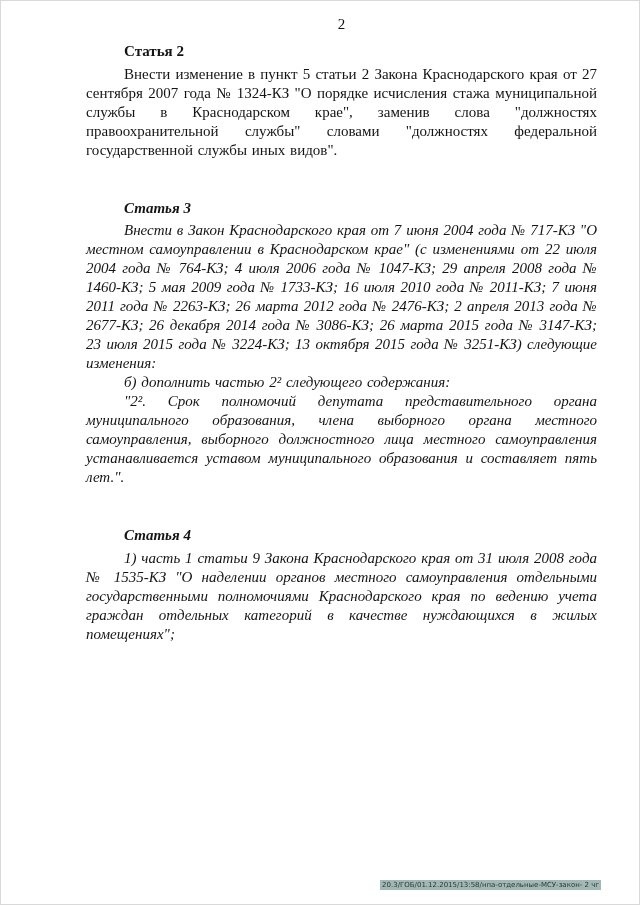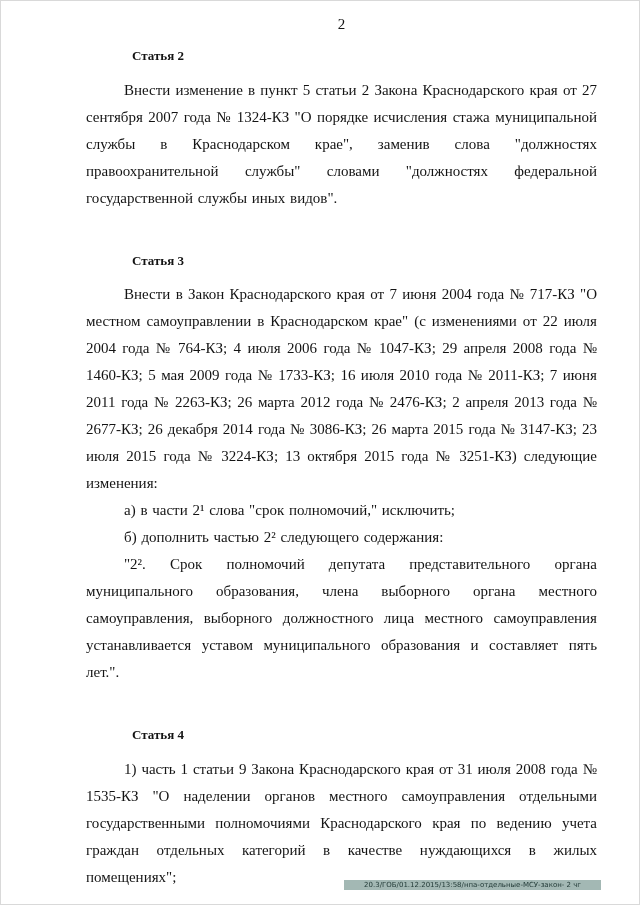--- a/index.html
+++ b/index.html
@@ -27,65 +27,65 @@
     text-align: center;
     font-size: 15px;
     line-height: 22px;
     margin: 0 0 4px 0;
   }
   .article {
     margin: 0;
   }
   .article + .article {
     margin-top: 36px;
+    font-style: italic;
   }
   .heading {
-    font-size: 13px;
+    font-size: 15px;
     font-weight: bold;
     line-height: 25.5px;
-    margin: 8px;
+    margin: 0;
     text-indent: 38px;
   }
   .para {
     font-size: 15px;
-    line-height: 27px;
+    line-height: 19px;
     margin: 0;
     text-align: justify;
     text-indent: 38px;
     word-spacing: 1px;
   }
   .footer-stamp {
     position: absolute;
     right: 38px;
     bottom: 14px;
     font-family: "DejaVu Sans", sans-serif;
     font-size: 7px;
     line-height: 10px;
     color: #1f3734;
     background: #a3b8b4;
-    padding: 0 20px;
+    padding: 0 2px;
     white-space: nowrap;
   }
 </style>
 </head>
 <body>
 
 <div class="page">
 
   <div class="page-number">2</div>
 
   <section class="article">
     <h2 class="heading">Статья 2</h2>
     <p class="para">Внести изменение в пункт 5 статьи 2 Закона Краснодарского края от 27 сентября 2007 года № 1324-КЗ "О порядке исчисления стажа муниципальной службы в Краснодарском крае", заменив слова "должностях правоохранительной службы" словами "должностях федеральной государственной службы иных видов".</p>
   </section>
 
   <section class="article">
     <h2 class="heading">Статья 3</h2>
     <p class="para">Внести в Закон Краснодарского края от 7 июня 2004 года № 717-КЗ "О местном самоуправлении в Краснодарском крае" (с изменениями от 22 июля 2004 года № 764-КЗ; 4 июля 2006 года № 1047-КЗ; 29 апреля 2008 года № 1460-КЗ; 5 мая 2009 года № 1733-КЗ; 16 июля 2010 года № 2011-КЗ; 7 июня 2011 года № 2263-КЗ; 26 марта 2012 года № 2476-КЗ; 2 апреля 2013 года № 2677-КЗ; 26 декабря 2014 года № 3086-КЗ; 26 марта 2015 года № 3147-КЗ; 23 июля 2015 года № 3224-КЗ; 13 октября 2015 года № 3251-КЗ) следующие изменения:</p>
-    <p class="para">а) в части 2¹ слова "срок полномочий," исключить;</p>
     <p class="para">б) дополнить частью 2² следующего содержания:</p>
     <p class="para">"2². Срок полномочий депутата представительного органа муниципального образования, члена выборного органа местного самоуправления, выборного должностного лица местного самоуправления устанавливается уставом муниципального образования и составляет пять лет.".</p>
   </section>
 
   <section class="article">
     <h2 class="heading">Статья 4</h2>
     <p class="para">1) часть 1 статьи 9 Закона Краснодарского края от 31 июля 2008 года № 1535-КЗ "О наделении органов местного самоуправления отдельными государственными полномочиями Краснодарского края по ведению учета граждан отдельных категорий в качестве нуждающихся в жилых помещениях";</p>
   </section>
 
   <div class="footer-stamp">20.3/ГОБ/01.12.2015/13:58/нпа-отдельные-МСУ-закон- 2 чг</div>

